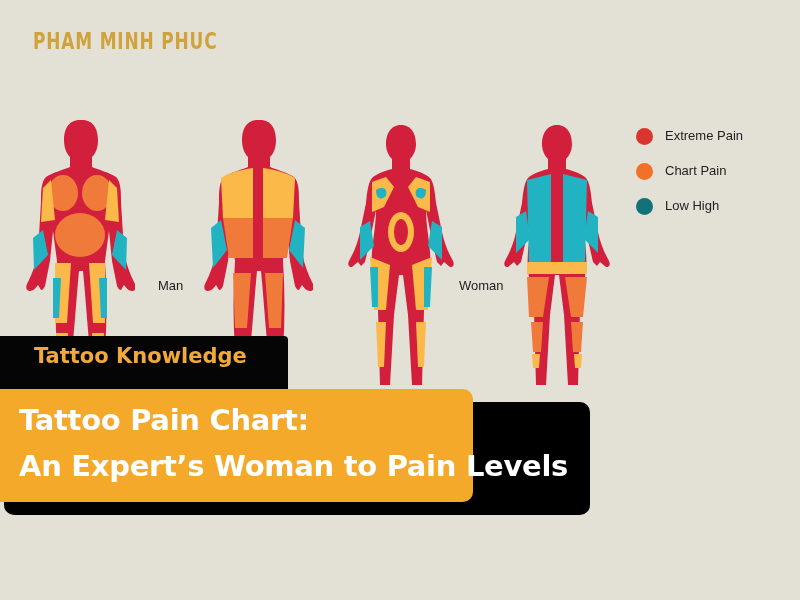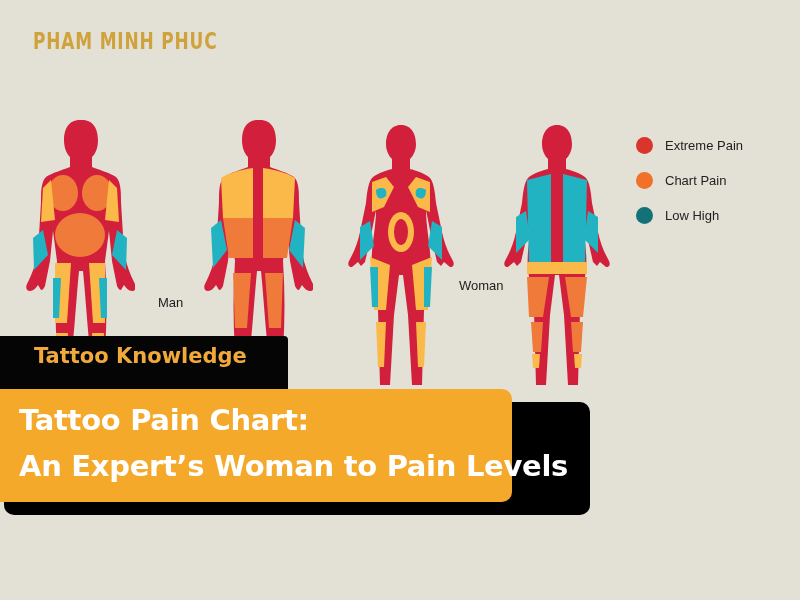--- a/index.html
+++ b/index.html
@@ -1,27 +1,27 @@
 <!DOCTYPE html>
 <html><head>
 <meta charset="utf-8">
 <style>
   html,body{margin:0;padding:0;}
   body{width:800px;height:600px;overflow:hidden;background:#e3e1d6;position:relative;font-family:"Liberation Sans",sans-serif;}
   .brand{position:absolute;left:33px;top:28px;font-family:"DejaVu Sans Condensed","DejaVu Sans",sans-serif;font-weight:bold;font-size:23px;letter-spacing:1px;color:#d0a23c;transform:scaleX(0.82);transform-origin:left top;}
   .figure{position:absolute;}
   .fig-label{position:absolute;font-size:13px;color:#1c1c1c;}
   .legend{position:absolute;left:636px;top:128px;}
-  .legend-item{display:flex;align-items:center;height:35px;}
+  .legend-item{display:flex;align-items:flex-start;height:35px;}
   .legend-dot{width:17px;height:17px;border-radius:50%;margin-right:12px;flex:none;}
   .legend-text{font-size:13px;color:#222;white-space:pre;}
   .tag{position:absolute;left:0;top:336px;width:288px;height:60px;background:#050505;border-radius:0 4px 4px 0;}
   .tag-text{position:absolute;left:34px;top:8px;font-family:"DejaVu Sans",sans-serif;font-weight:bold;font-size:21px;color:#f2a93b;}
   .title-shadow{position:absolute;left:4px;top:402px;width:586px;height:113px;background:#000;border-radius:10px;}
-  .title-box{position:absolute;left:0;top:389px;width:512px;height:113px;background:#f4a92b;border-radius:0 10px 10px 0;}
+  .title-box{position:absolute;left:0;top:389px;width:473px;height:113px;background:#f4a92b;border-radius:0 10px 10px 0;}
   .title-line{position:absolute;left:19px;font-family:"DejaVu Sans",sans-serif;font-weight:bold;font-size:29px;color:#fff;letter-spacing:-0.3px;white-space:nowrap;}
 </style>
 </head>
 <body>
 
 <div class="brand">PHAM MINH PHUC</div>
 
 <svg class="figure" style="left:25px;top:118px" width="110" height="280" viewBox="0 0 110 280">
   <path d="M55 2c-12 0-16 10-16 20 0 7 2 13 6 17v10c-8 3-18 6-24 10-5 5-5 15-5 25l-3 50c-2 12-6 22-10 30-3 5-2 9 2 9 3 0 6-3 8-6l3 5c2 0 3-2 4-4l5-25 3-30 4 30c-2 30-2 60 0 90l4 30h10l2-40c2-20 4-50 6-70h4c2 20 4 50 6 70l2 40h10l4-30c2-30 2-60 0-90l4-30 3 30 5 25c1 2 2 4 4 4l3-5c2 3 5 6 8 6 4 0 5-4 2-9-4-8-8-18-10-30l-3-50c0-10 0-20-5-25-6-4-16-7-24-10V39c4-4 6-10 6-17 0-10-4-20-16-20z" fill="#d21f3c"></path>
   <ellipse cx="38" cy="75" rx="15" ry="18" fill="#f07a3a"></ellipse>
@@ -45,21 +45,21 @@
   <path d="M92 60c-8-5-18-8-32-10v50h30z" fill="#fbb94a"></path>
   <path d="M20 100h30v40H26z" fill="#f07a3a"></path>
   <path d="M60 100h30l-6 40H60z" fill="#f07a3a"></path>
   <path d="M8 110l10-8 6 30-14 18z" fill="#22b3c2"></path>
   <path d="M102 110l-10-8-6 30 14 18z" fill="#22b3c2"></path>
   <path d="M30 155h18l-4 55H32z" fill="#f07a3a"></path>
   <path d="M62 155h18l-2 55H66z" fill="#f07a3a"></path>
   <path d="M32 225h10l-1 40h-7z" fill="#fbb94a"></path>
   <path d="M68 225h10l-2 40h-7z" fill="#fbb94a"></path>
 </svg>
-<div class="fig-label" style="left:158px;top:295px">Man</div>
+<div class="fig-label" style="left:158px;top:278px">Man</div>
 
 <svg class="figure" style="left:346px;top:122px" width="110" height="270" viewBox="0 0 110 270">
   <path d="M55 3c-11 0-15 10-15 19 0 7 3 12 6 15v10c-8 2-16 5-20 9-4 5-5 15-6 25L14 110c-2 10-6 20-10 27-3 5-2 8 2 8l6-5 3 4 4-4 5-22 6-30c0 20-6 40-4 60l6 40 2 75h10l4-70 5-40h4l5 40 4 70h10l2-75 6-40c2-20-4-40-4-60l6 30 5 22 4 4 3-4 6 5c4 0 5-3 2-8-4-7-8-17-10-27l-6-29c-1-10-2-20-6-25-4-4-12-7-20-9V37c3-3 6-8 6-15 0-9-4-19-15-19z" fill="#d21f3c"></path>
   <path d="M26 60l14-5 8 10-10 20-12 5z" fill="#fbb94a"></path>
   <path d="M84 60l-14-5-8 10 10 20 12 5z" fill="#fbb94a"></path>
   <path d="M30 68c6-4 12-2 10 6-4 4-10 4-10-6z" fill="#22b3c2"></path>
   <path d="M80 68c-6-4-12-2-10 6 4 4 10 4 10-6z" fill="#22b3c2"></path>
   <ellipse cx="55" cy="110" rx="13" ry="20" fill="#fbb94a"></ellipse>
   <ellipse cx="55" cy="110" rx="7" ry="13" fill="#d21f3c"></ellipse>
   <path d="M14 105l10-6 4 25-14 14z" fill="#22b3c2"></path>

